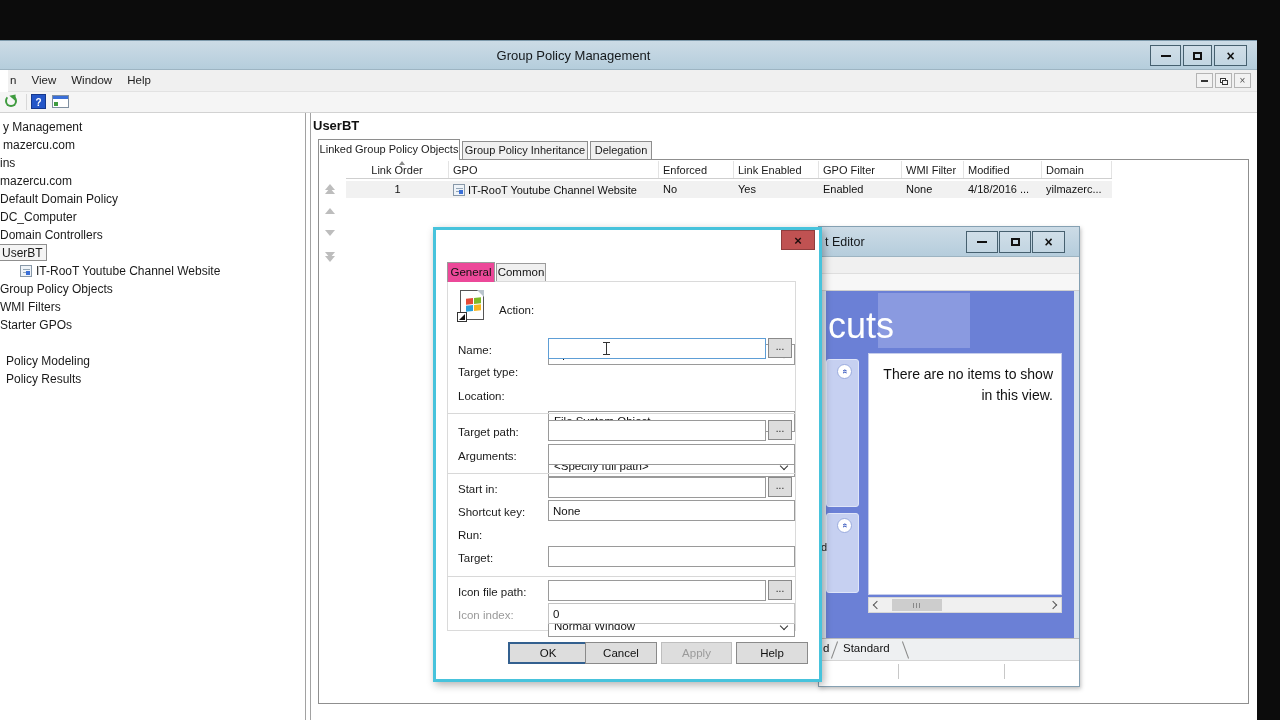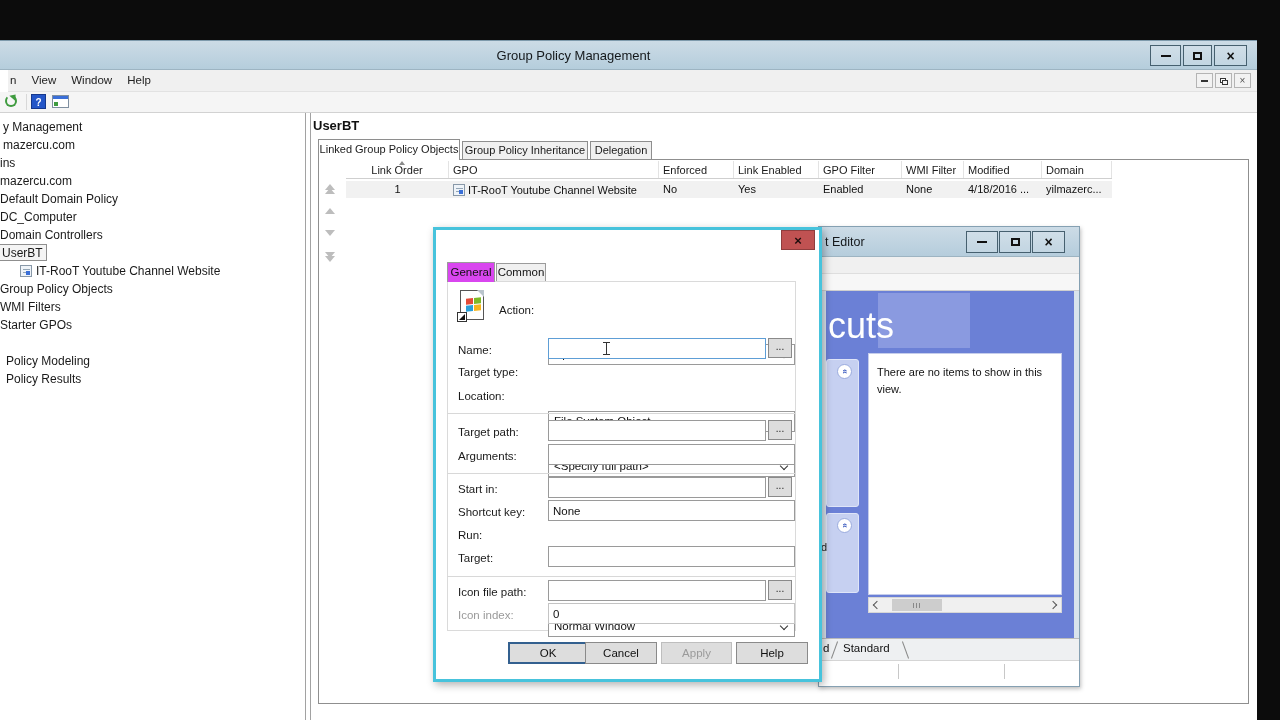--- a/index.html
+++ b/index.html
@@ -53,21 +53,21 @@
   .sthumb{background:#cdcdcd;height:12px;display:flex;align-items:center;justify-content:center;font-size:7px;color:#666;letter-spacing:1px}
   .chev-l{width:6px;height:6px;border-left:1.5px solid #555;border-bottom:1.5px solid #555;transform:rotate(45deg)}
   .chev-r{width:6px;height:6px;border-right:1.5px solid #555;border-bottom:1.5px solid #555;transform:rotate(-45deg)}
   .slant1{width:1px;height:18px;background:#8a8a8a;transform:rotate(20deg)}
   .slant2{width:1px;height:18px;background:#8a8a8a;transform:rotate(-20deg)}
   
   .dialog{border:3px solid #47c3dc;background:#fff;box-shadow:2px 3px 8px rgba(0,0,0,.3)}
   .dlg-title{background:#f3f9fb;font-size:13px;font-weight:700;color:#17191b;text-align:center;line-height:25px}
   .dlg-close{background:#c05252;border:1px solid #8f3d3d;display:flex;align-items:center;justify-content:center;font-weight:700;font-size:13px;color:#1c0d0d}
   .dtab{border:1px solid #9b9b9b;background:#f0f0f0;font-size:11.5px;text-align:center}
-  .dtab.active{background:#d946ef;border-bottom:none;z-index:3}
+  .dtab.active{background:#ec4899;border-bottom:none;z-index:3}
   .frame{border:1px solid #dadada}
   .lbl{font-size:11.5px;color:#1a1a1a;white-space:nowrap}
   .lbl.dis{color:#9a9a9a}
   .field{border:1px solid #9a9a9a;background:#fff;font-size:11.5px;font-family:"Liberation Sans",sans-serif;padding:0 4px;color:#111}
   .field.focus{border:1px solid #5e9ed6}
   .field.dis{border:1px solid #c4c4c4}
   .combo{border:1px solid #9a9a9a;background:#fff;font-size:11.5px;padding:3px 18px 0 5px;position:relative}
   .chev{position:absolute;right:7px;top:6px;width:6px;height:6px;border-right:1.5px solid #333;border-bottom:1.5px solid #333;transform:rotate(45deg)}
   .browse{border:1px solid #8a8a8a;background:#ddd;text-align:center;font-size:10px;line-height:16px;color:#222}
   .sep{height:1px;background:#d8d8d8}
@@ -218,21 +218,21 @@
       <span class="x-glyph">×</span>
     </div>
   <div class="r" style="left:0;top:30px;width:260px;height:17px;background:#f0f0f0;border-bottom:1px solid #dedede"></div>
   <div class="r" style="left:0;top:47px;width:260px;height:17px;background:#f7f7f7;border-bottom:1px solid #cfcfcf"></div>
 
   <div class="r ed-blue" style="left:7px;top:64px;width:248px;height:373px">
     <div class="r" style="left:52px;top:2px;width:92px;height:55px;background:#8a9ae0"></div>
     <div class="r" style="left:2px;top:14px;font-size:36px;font-weight:300;color:#fff">cuts</div>
 
     <div class="r ed-list" style="left:42px;top:62px;width:194px;height:242px">
-      <div style="padding:10px 8px;text-align:left;font-size:11px;line-height:1.5">There are no items to show in this view.</div>
+      <div style="padding:10px 8px;text-align:right;font-size:14px;line-height:1.5">There are no items to show in this view.</div>
     </div>
     <div class="r sbar" style="left:42px;top:306px;width:194px;height:16px">
       <span class="chev-l" style="margin-left:5px"></span>
       <span class="sthumb" style="width:50px;margin-left:12px">III</span>
       <span class="chev-r" style="margin-left:auto;margin-right:5px"></span>
     </div>
     <div class="r ed-panel" style="left:0;top:68px;width:33px;height:148px">
       <div class="circ r" style="left:10px;top:4px">
           <span>«</span>
         </div>

